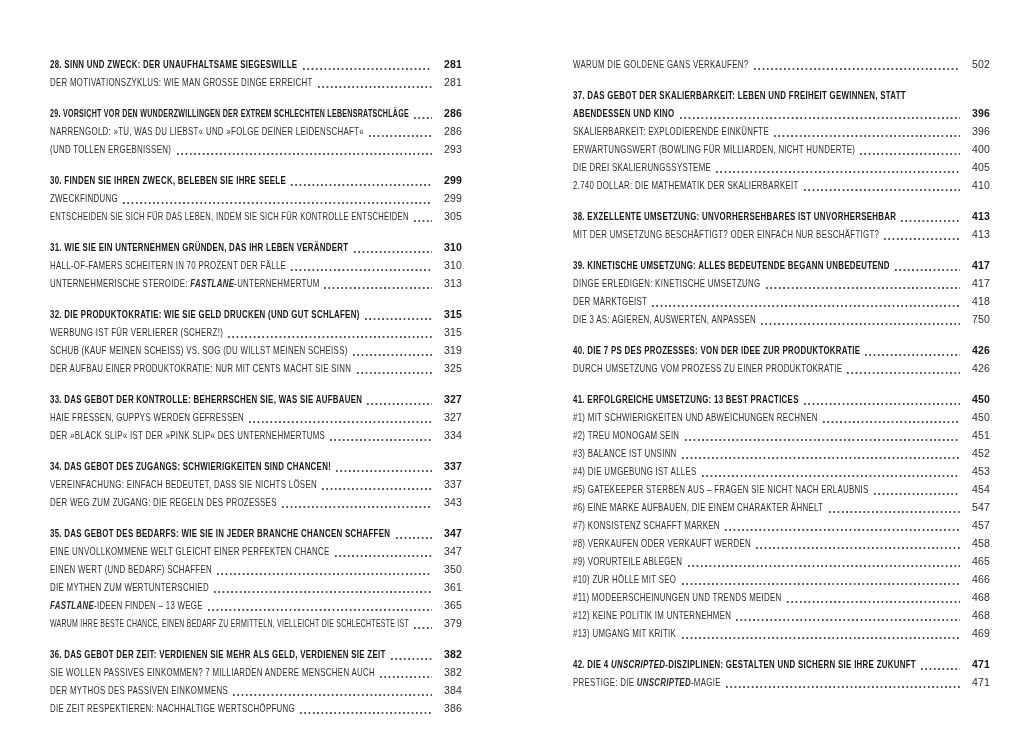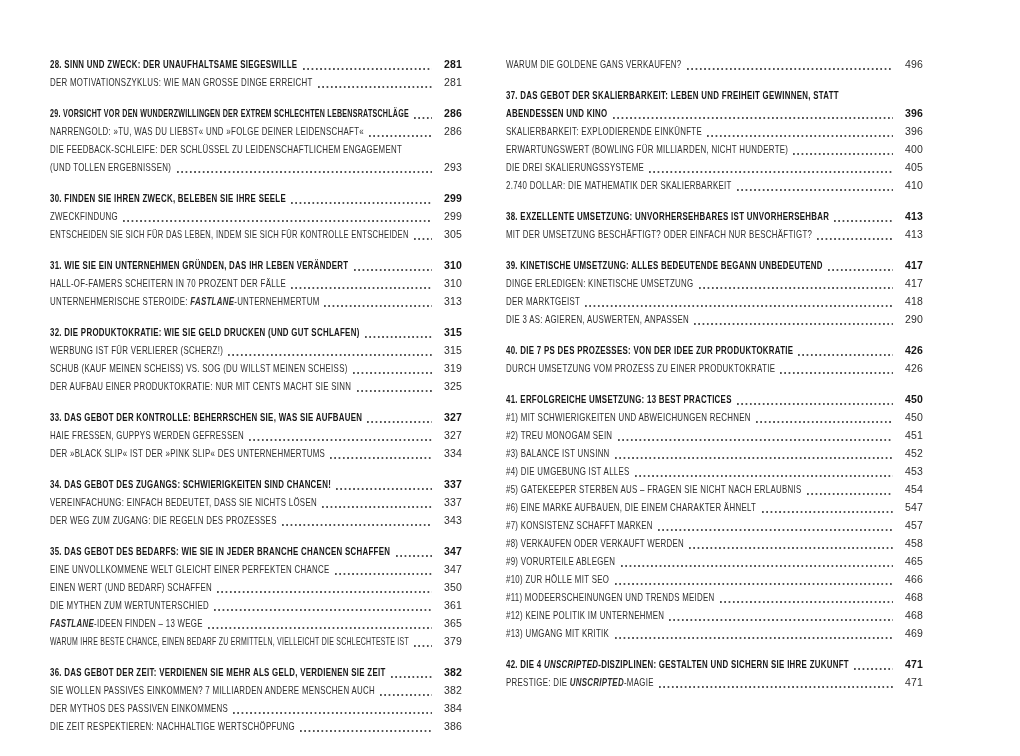--- a/index.html
+++ b/index.html
@@ -6,21 +6,21 @@
   .page{
     position:relative;
     width:1020px;height:756px;
     background:#ffffff;
     overflow:hidden;
     font-family:"Liberation Sans",sans-serif;
   }
   .cols{
     display:flex;
     padding:55px 0 0 50px;
-    gap:44px;
+    gap:111px;
   }
   .col{width:412px;flex:none;}
   .col.right{width:417px;}
   .entry{color:#2d2d2d;}
   .entry.gap{margin-top:13px;}
   .entry.b{color:#161616;}
   .entry.b .t,.entry.b .page-num{font-weight:700;}
   .l1,.trow{line-height:18px;font-size:10.5px;letter-spacing:0.4px;}
   .trow{display:flex;align-items:baseline;}
   .t{
@@ -79,21 +79,20 @@
           </div>
         </div>
         <div class="entry">
           <div class="trow">
             <span class="t" style="transform: scaleX(0.75); width: 314.25px;"><span>NARRENGOLD: »TU, WAS DU LIEBST« UND »FOLGE DEINER LEIDENSCHAFT«</span></span>
             <span class="leader"></span>
             <span class="page-num">286</span>
           </div>
         </div>
         <div class="entry">
-          <div class="l1"><span class="t" style="transform: scaleX(0.75); width: 352.102px;"><span>DIE FEEDBACK-SCHLEIFE: DER SCHLÜSSEL ZU LEIDENSCHAFTLICHEM ENGAGEMENT</span></span></div>
           <div class="trow">
             <span class="t" style="transform: scaleX(0.75); width: 121.5px;"><span>(UND TOLLEN ERGEBNISSEN)</span></span>
             <span class="leader"></span>
             <span class="page-num">293</span>
           </div>
         </div>
         <div class="entry b gap">
           <div class="trow">
             <span class="t" style="transform: scaleX(0.75); width: 236.25px;"><span>30. FINDEN SIE IHREN ZWECK, BELEBEN SIE IHRE SEELE</span></span>
             <span class="leader"></span>
@@ -274,21 +273,21 @@
             <span class="leader"></span>
             <span class="page-num">386</span>
           </div>
         </div>
       </div>
     <div class="col right" id="col-right">
         <div class="entry">
           <div class="trow">
             <span class="t" style="transform: scaleX(0.75); width: 175.5px;"><span>WARUM DIE GOLDENE GANS VERKAUFEN?</span></span>
             <span class="leader"></span>
-            <span class="page-num">496</span>
+            <span class="page-num">502</span>
           </div>
         </div>
         <div class="entry b gap">
           <div class="l1"><span class="t" style="transform: scaleX(0.75); width: 333px;"><span>37. DAS GEBOT DER SKALIERBARKEIT: LEBEN UND FREIHEIT GEWINNEN, STATT</span></span></div>
           <div class="trow">
             <span class="t" style="transform: scaleX(0.75); width: 101.531px;"><span>ABENDESSEN UND KINO</span></span>
             <span class="leader"></span>
             <span class="page-num">396</span>
           </div>
         </div>
@@ -352,21 +351,21 @@
           <div class="trow">
             <span class="t" style="transform: scaleX(0.75); width: 74.25px;"><span>DER MARKTGEIST</span></span>
             <span class="leader"></span>
             <span class="page-num">418</span>
           </div>
         </div>
         <div class="entry">
           <div class="trow">
             <span class="t" style="transform: scaleX(0.75); width: 183.105px;"><span>DIE 3 AS: AGIEREN, AUSWERTEN, ANPASSEN</span></span>
             <span class="leader"></span>
-            <span class="page-num">290</span>
+            <span class="page-num">750</span>
           </div>
         </div>
         <div class="entry b gap">
           <div class="trow">
             <span class="t" style="transform: scaleX(0.75); width: 287.402px;"><span>40. DIE 7 PS DES PROZESSES: VON DER IDEE ZUR PRODUKTOKRATIE</span></span>
             <span class="leader"></span>
             <span class="page-num">426</span>
           </div>
         </div>
         <div class="entry">

